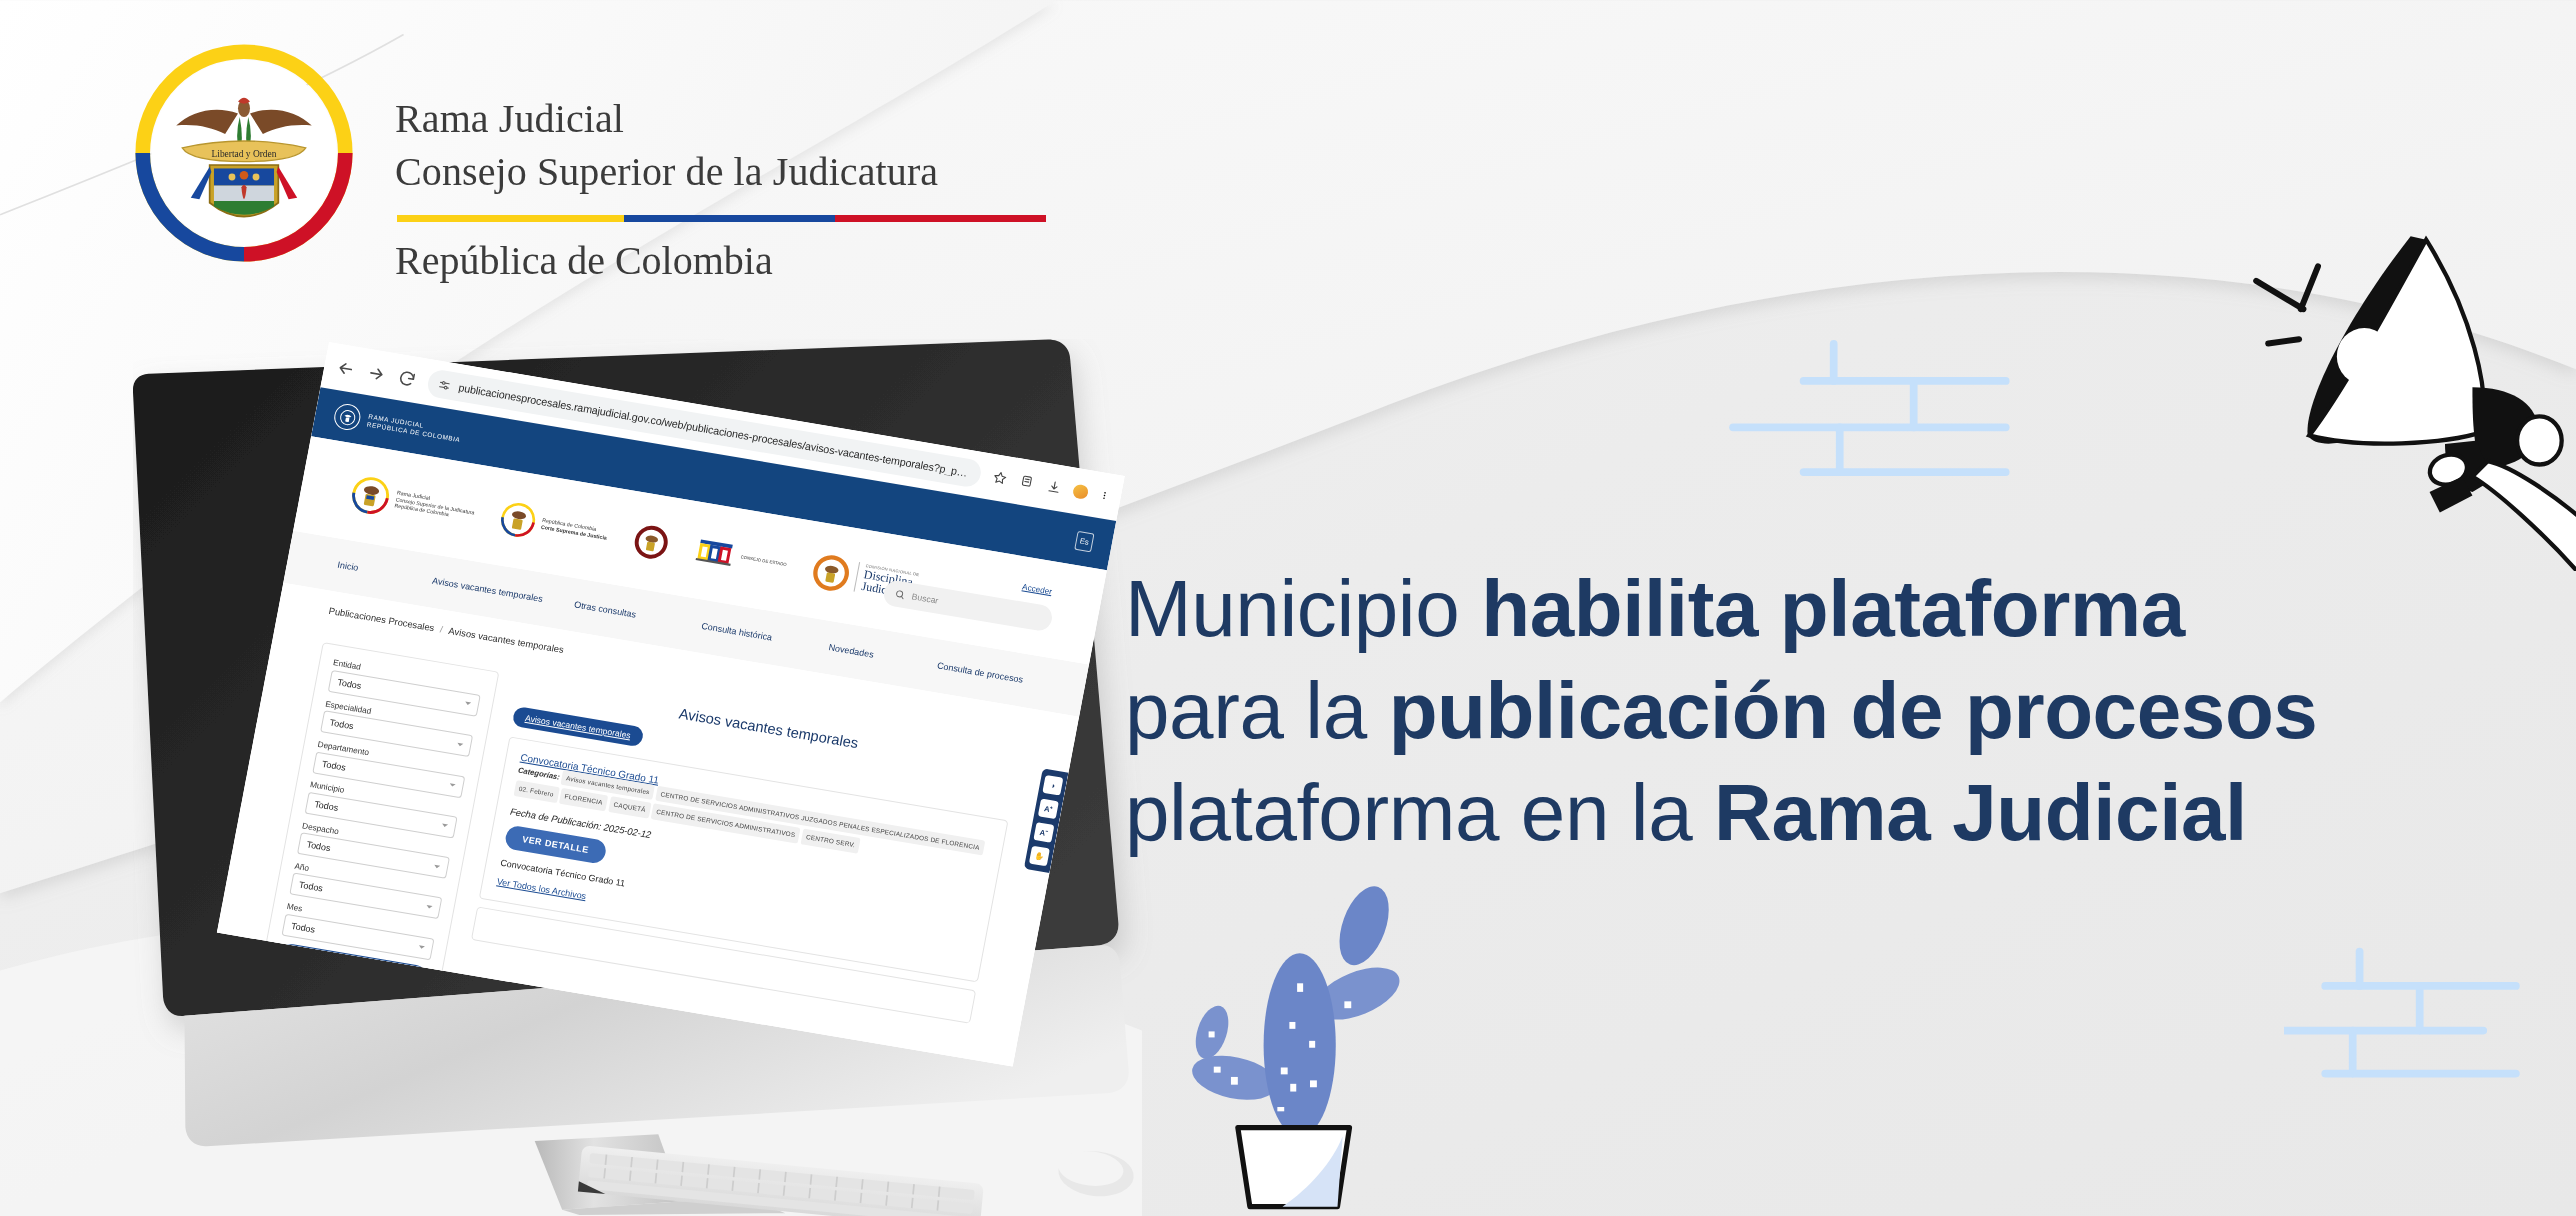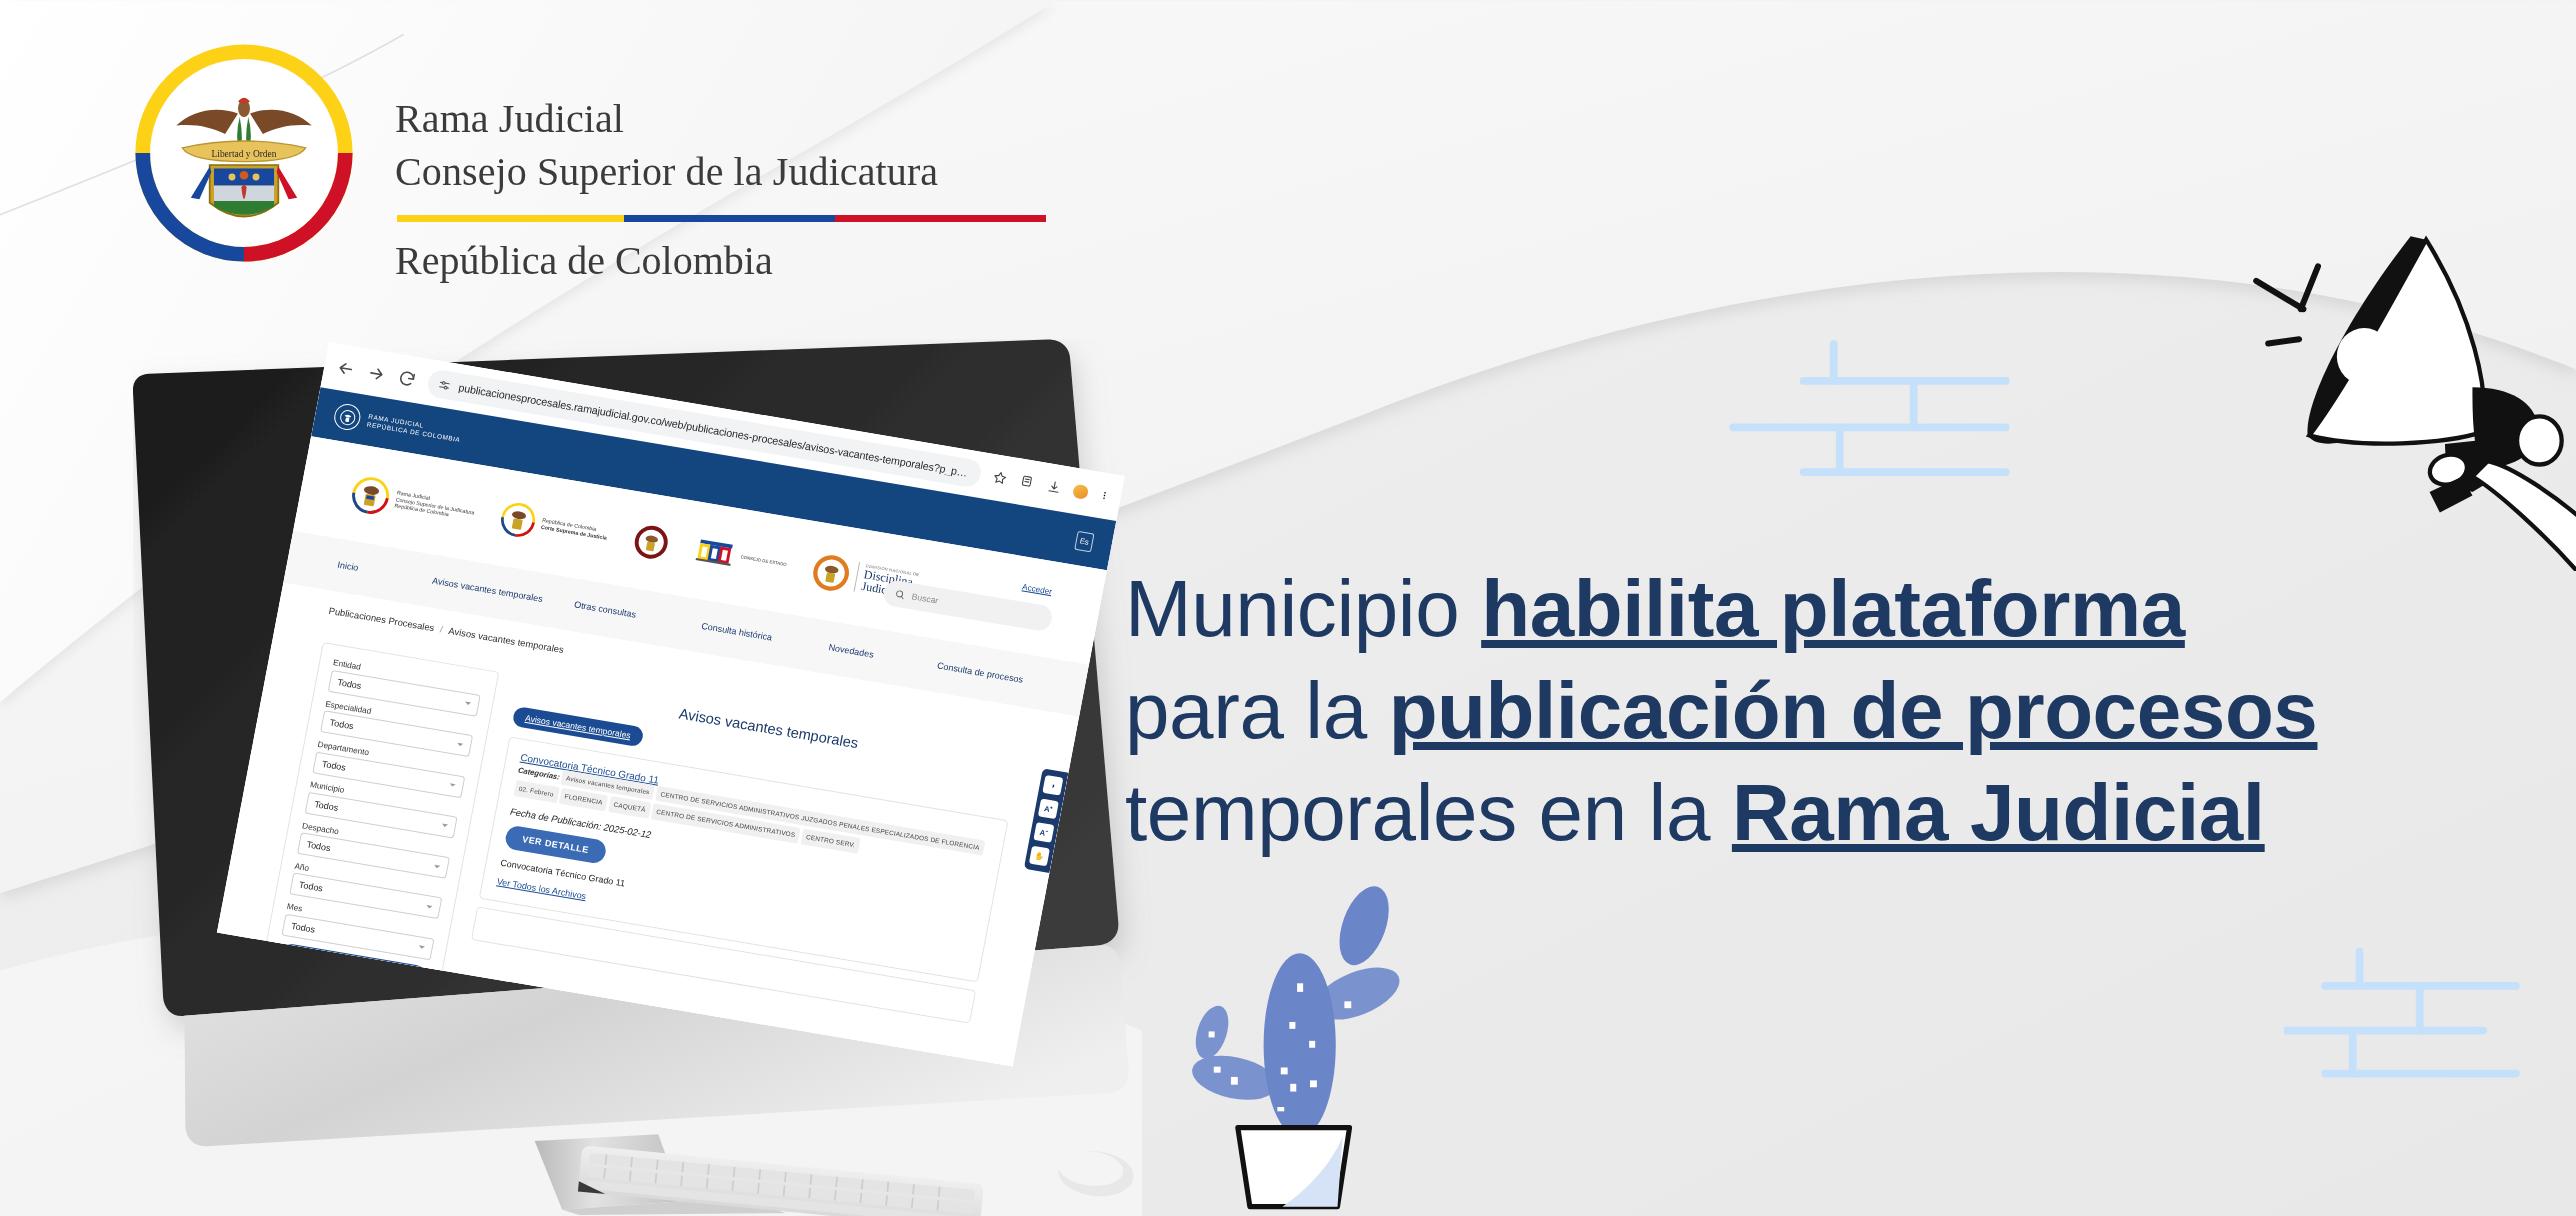--- a/index.html
+++ b/index.html
@@ -37,21 +37,21 @@
   }
 
   
   #headline {
     position:absolute; left:1125px; top:558px; z-index:6;
     width:1425px;
     font-size:80px; line-height:102px;
     color:#1e3a63; letter-spacing:-0.4px;
     font-stretch:condensed;
   }
-  #headline .b { font-weight:700;text-decoration:underline; }
+  #headline .b { font-weight:700; }
   #headline .r { font-weight:400; }
 
   
   #megaphone { position:absolute; left:2215px; top:219px; z-index:5; }
 
   
   #cactus { position:absolute; left:1181px; top:863px; z-index:5; }
 
   
   #monitor { position:absolute; left:133px; top:339px; z-index:4; width:1030px; height:878px; }
@@ -293,21 +293,21 @@
       <i style="flex:1; background:#17489E;"></i>
       <i style="flex:1; background:#CE1126;"></i>
     </div>
     <div class="brand-l3">República de Colombia</div>
   </div>
 </div>
 
 <div id="headline">
   <span class="r">Municipio </span><span class="b">habilita plataforma</span><br>
   <span class="r">para la </span><span class="b">publicación de procesos</span><br>
-  <span class="r">temporales en la </span><span class="b">Rama Judicial</span>
+  <span class="r">plataforma en la </span><span class="b">Rama Judicial</span>
 </div>
 
 <svg id="megaphone" width="369" height="352" viewBox="0 0 430 410">
   <g stroke="#111" stroke-width="7" stroke-linecap="round">
     <line x1="120" y1="55" x2="100" y2="105"></line>
     <line x1="48" y1="72" x2="103" y2="105"></line>
     <line x1="62" y1="145" x2="98" y2="140"></line>
   </g>
 
   <path d="M228,20 C150,120 104,215 108,252 C118,268 150,262 192,250

